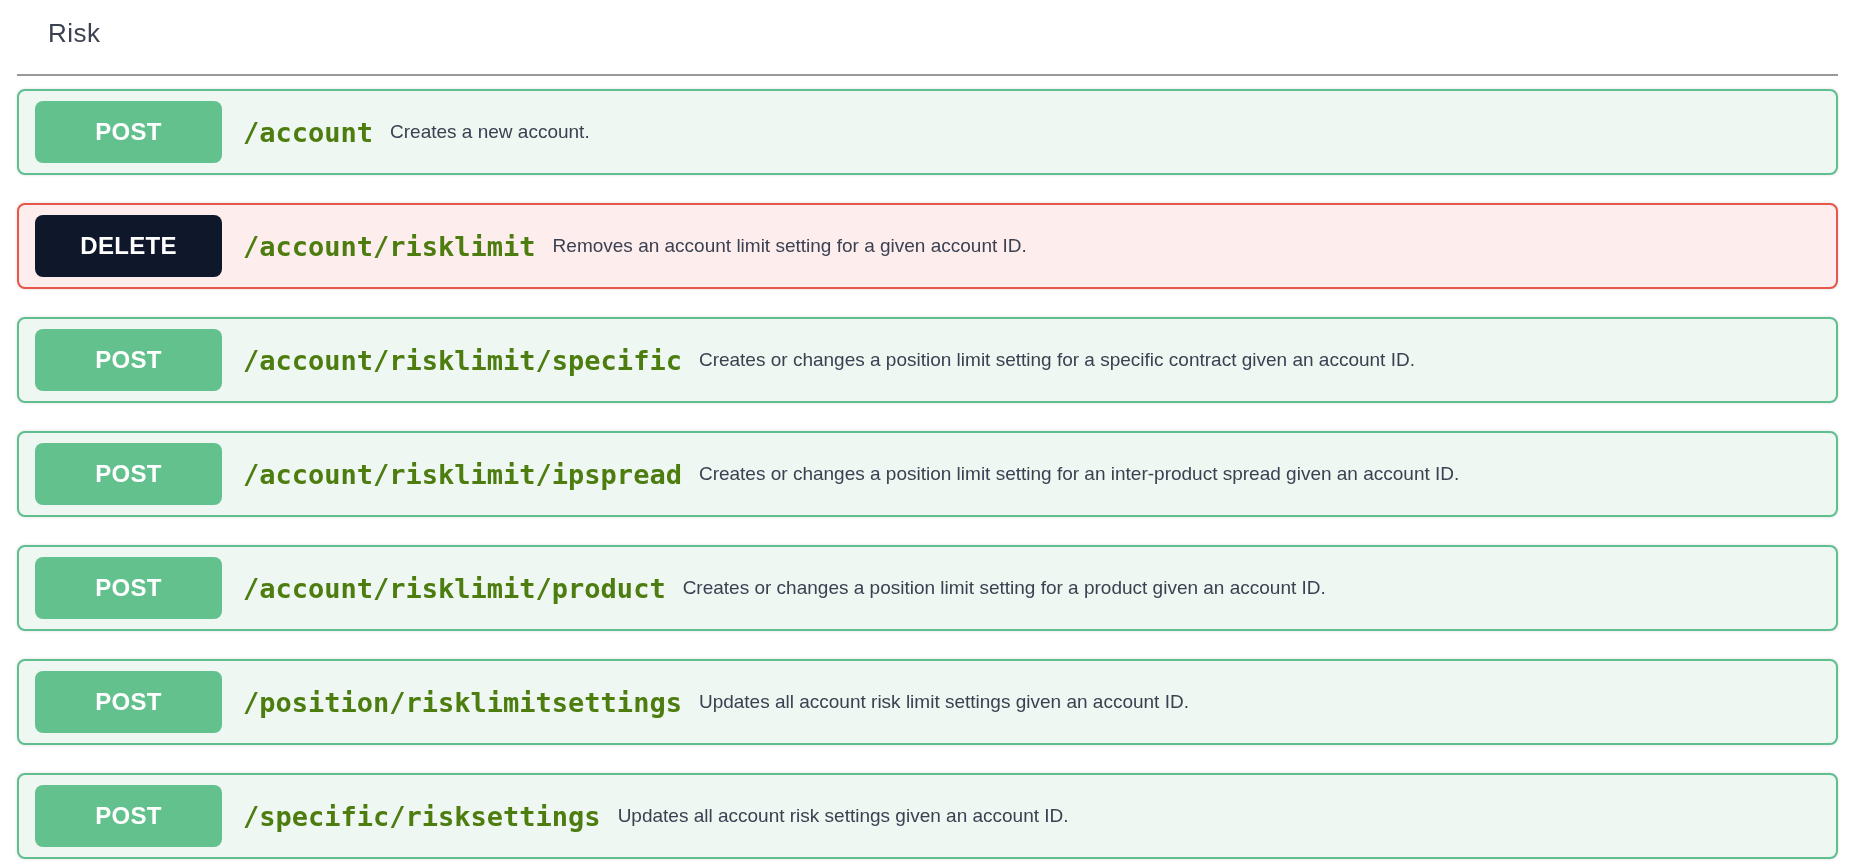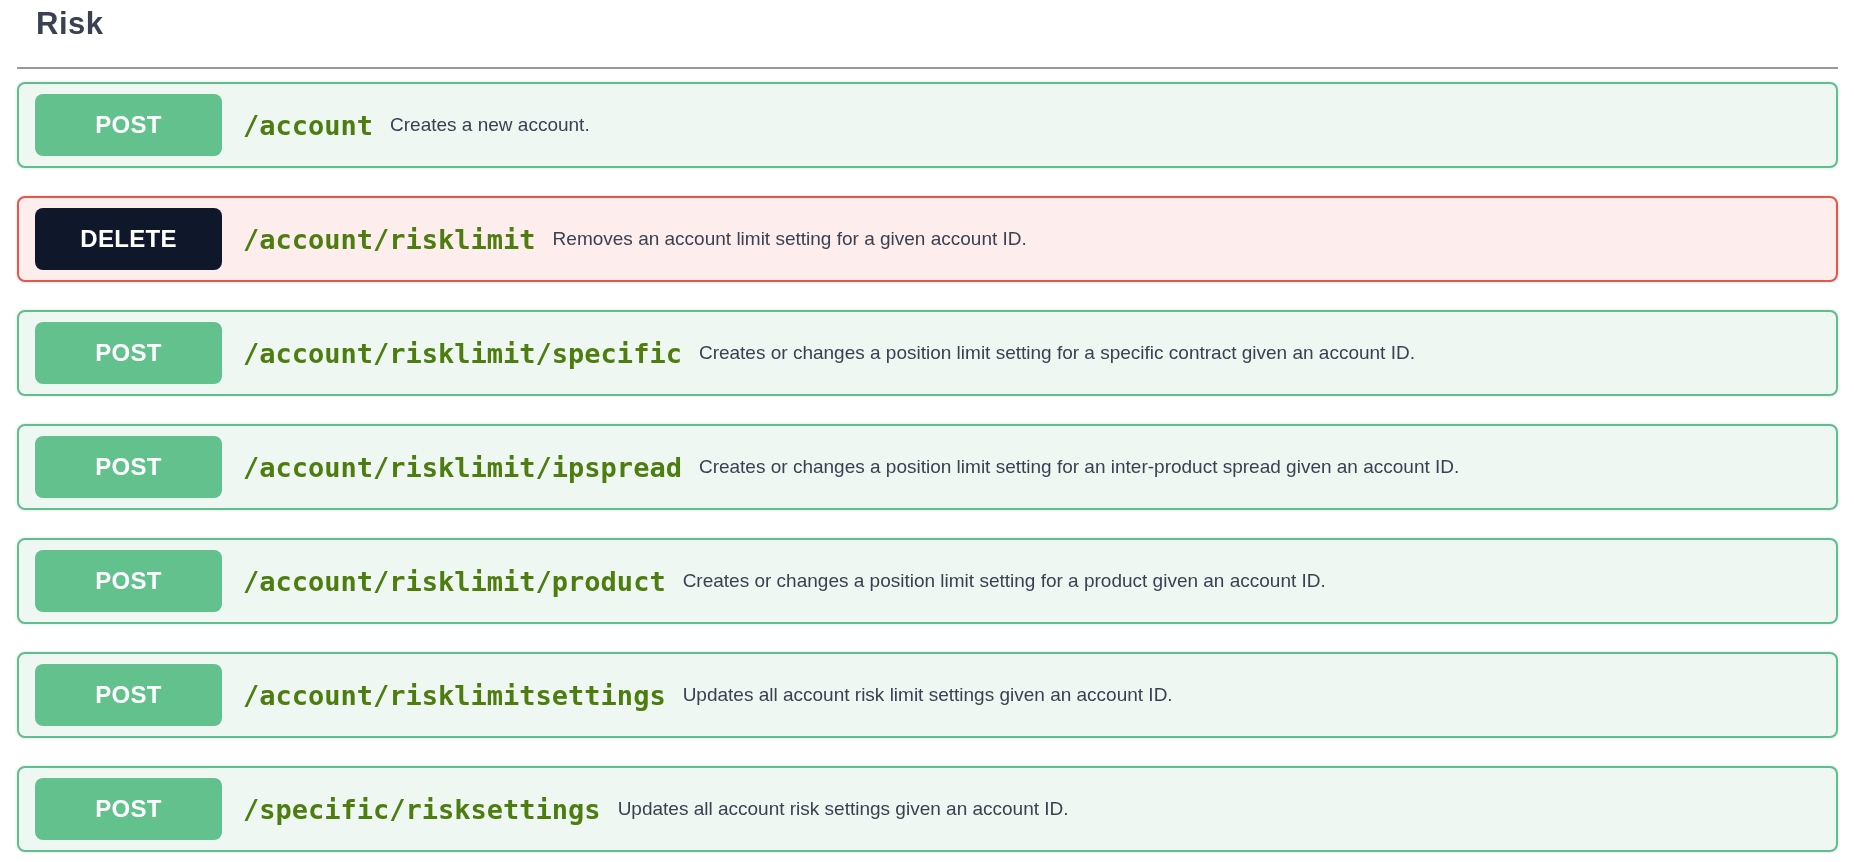--- a/index.html
+++ b/index.html
@@ -9,24 +9,24 @@
   }
   body {
     width: 1854px;
     height: 862px;
     overflow: hidden;
     font-family: "Liberation Sans", sans-serif;
     color: #3b4151;
     position: relative;
   }
   .page-heading {
-    margin: 0;
+    margin: 12px;
     padding: 6px 0 0 36px;
-    font-size: 31px;
-    font-weight: 700;
+    font-size: 26px;
+    font-weight: 400;
     letter-spacing: 0.5px;
     color: #3b4151;
   }
   .section-divider {
     border: none;
     border-top: 2px solid #97999d;
     margin: 25px 16px 13px 17px;
   }
   .endpoint-list {
     margin: 0 16px 0 17px;
@@ -115,21 +115,21 @@
     <span class="endpoint-path">/account/risklimit/ipspread</span>
     <span class="endpoint-description">Creates or changes a position limit setting for an inter-product spread given an account ID.</span>
   </div>
     <div class="opblock post">
     <span class="method-badge">POST</span>
     <span class="endpoint-path">/account/risklimit/product</span>
     <span class="endpoint-description">Creates or changes a position limit setting for a product given an account ID.</span>
   </div>
     <div class="opblock post">
     <span class="method-badge">POST</span>
-    <span class="endpoint-path">/account/risklimitsettings</span>
+    <span class="endpoint-path">/position/risklimitsettings</span>
     <span class="endpoint-description">Updates all account risk limit settings given an account ID.</span>
   </div>
     <div class="opblock post">
     <span class="method-badge">POST</span>
     <span class="endpoint-path">/specific/risksettings</span>
     <span class="endpoint-description">Updates all account risk settings given an account ID.</span>
   </div>
   </div>
 
 </body></html>

